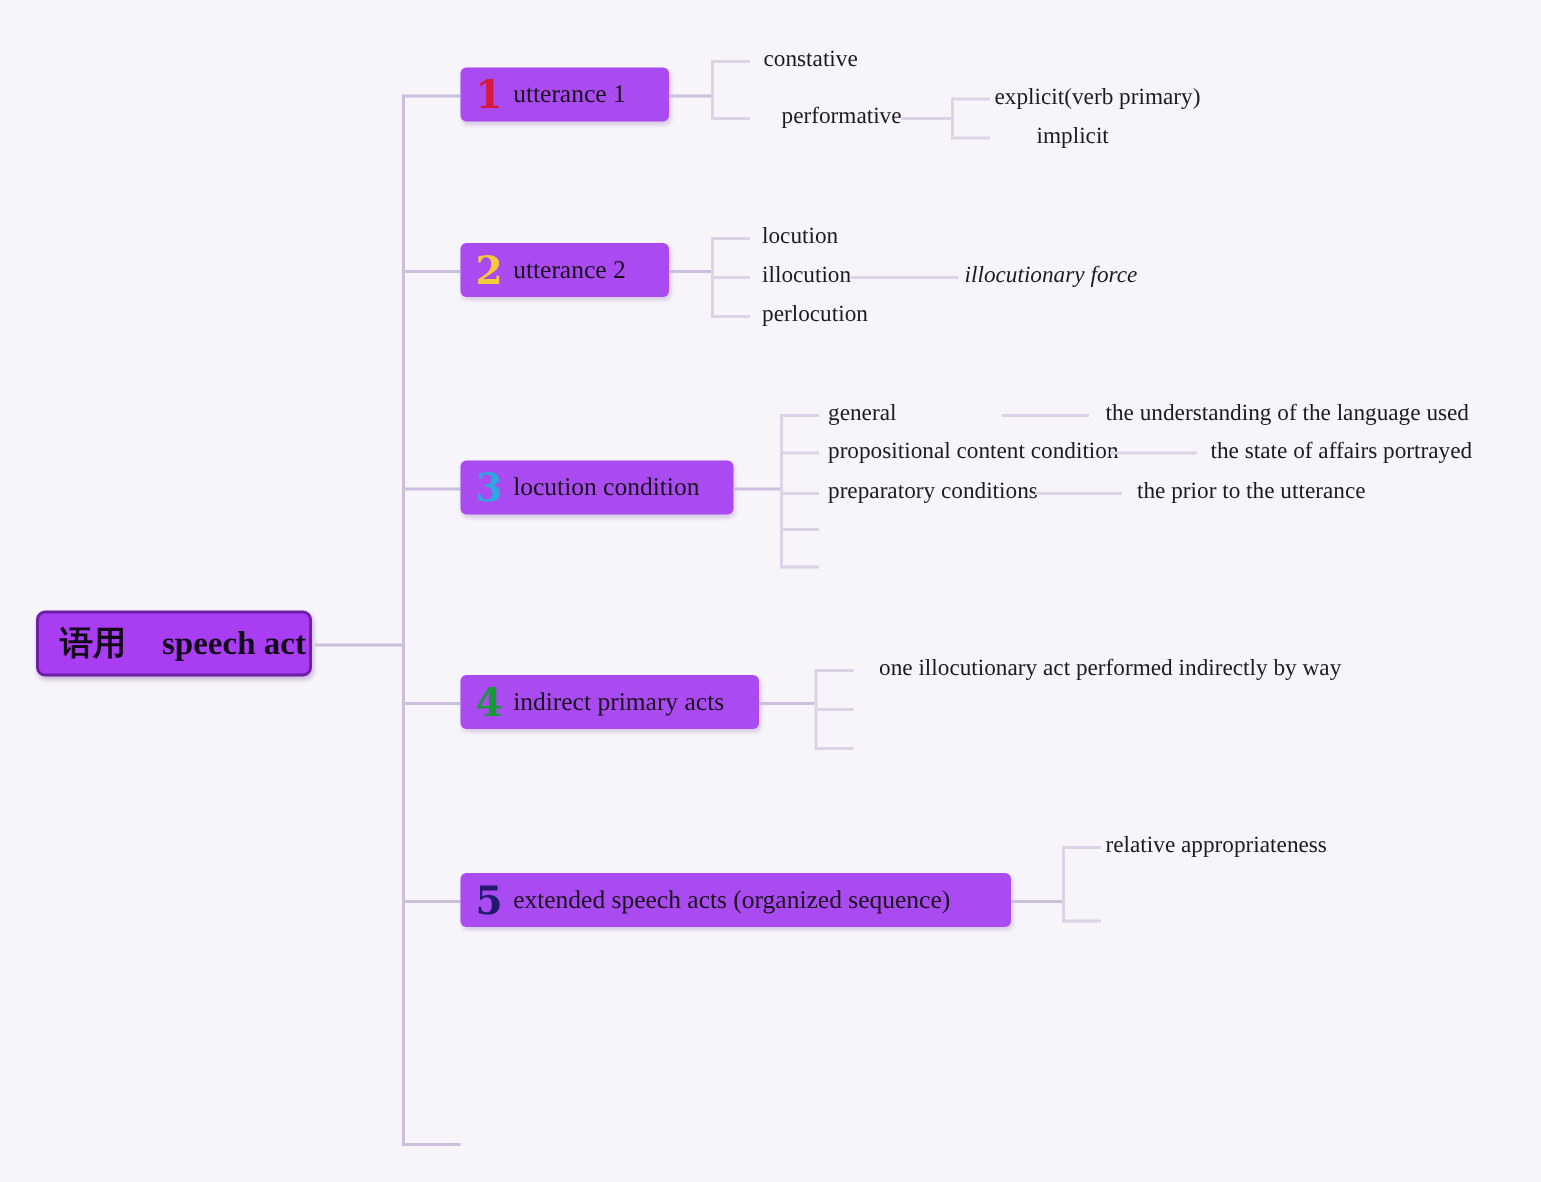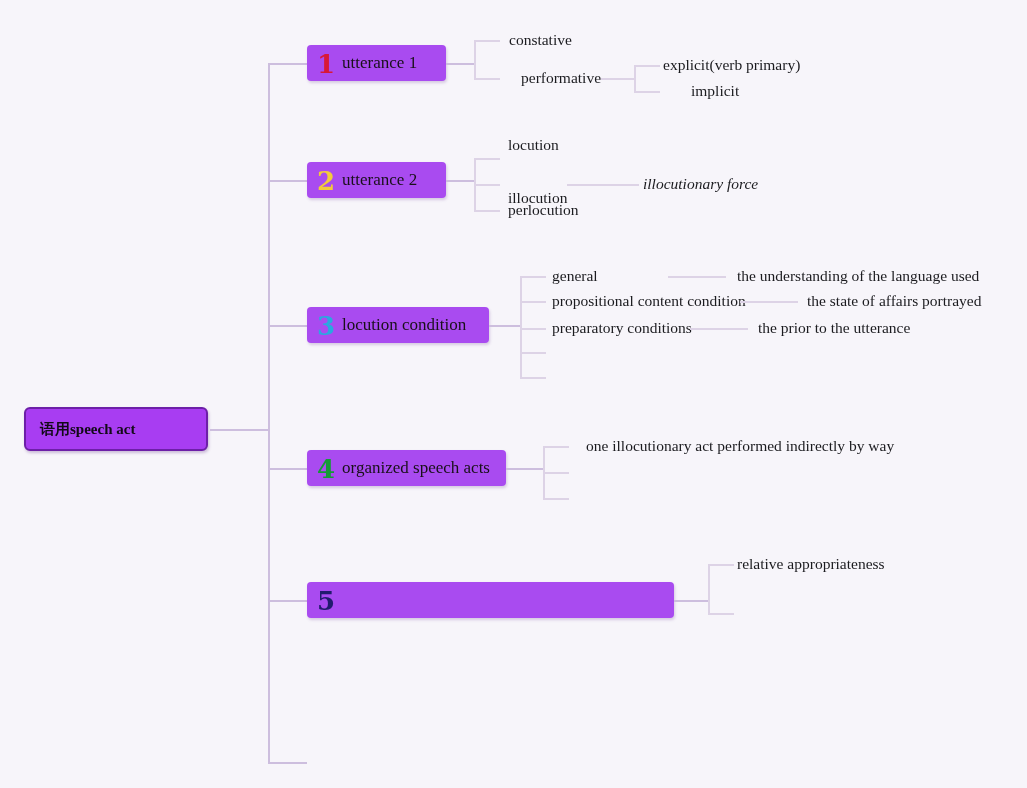--- a/index.html
+++ b/index.html
@@ -38,23 +38,24 @@
     align-items: center;
     white-space: nowrap;
   }
   .root {
     background: #a83df2;
     border: 2px solid #6d1fa8;
     border-radius: 6px;
     padding: 0 14px;
     height: 44px;
     font-weight: bold;
-    font-size: 15px;
+    font-size: 22px;
     color: #120a18;
     box-shadow: 1px 2px 3px rgba(90,40,130,0.28);
+    gap: 24px;
   }
   .root .cn { font-family: "DejaVu Sans", sans-serif; font-weight: bold; }
   .branch {
     background: #a94bf0;
     border-radius: 4px;
     height: 36px;
     padding: 0 12px 0 10px;
     font-size: 17px;
     color: #191019;
     box-shadow: 1px 2px 3px rgba(100,50,140,0.22);
@@ -98,54 +99,55 @@
     <div class="ln h soft" style="left: 474px; top: 78px; width: 26px;"></div>
     <div class="leaf" style="left: 509px; top: 70px; margin-left: 12px;">performative</div>
     <div class="ln h" style="left: 268px; top: 180px; width: 39px;"></div>
     <div class="node branch" style="left: 307px; top: 162px; width: 139px; background: rgb(169, 75, 240);">
       <span class="num" style="color: rgb(242, 203, 59);">2</span>
       <span>utterance 2</span>
     </div>
     <div class="ln h" style="left: 446px; top: 180px; width: 28px;"></div>
     <div class="ln v soft" style="left: 474px; top: 158px; height: 52px;"></div>
     <div class="ln h soft" style="left: 474px; top: 158px; width: 26px;"></div>
-    <div class="leaf" style="left: 508px; top: 137px;">locution</div>
+    <div class="leaf" style="left: 508px; top: 150px;">locution</div>
     <div class="ln h soft" style="left: 474px; top: 184px; width: 26px;"></div>
-    <div class="leaf" style="left: 508px; top: 176px; margin-top: 14px;">illocution</div>
+    <div class="leaf" style="left: 508px; top: 176px;">illocution</div>
     <div class="ln h soft" style="left: 474px; top: 210px; width: 26px;"></div>
     <div class="leaf" style="left: 508px; top: 202px;">perlocution</div>
     <div class="ln h" style="left: 268px; top: 325px; width: 39px;"></div>
     <div class="node branch" style="left: 307px; top: 307px; width: 182px; background: rgb(169, 75, 240);">
       <span class="num" style="color: rgb(42, 168, 224);">3</span>
       <span>locution condition</span>
     </div>
     <div class="ln h" style="left: 489px; top: 325px; width: 31px;"></div>
     <div class="ln v soft" style="left: 520px; top: 276px; height: 101px;"></div>
     <div class="ln h soft" style="left: 520px; top: 276px; width: 26px;"></div>
     <div class="leaf" style="left: 552px; top: 268px;">general</div>
     <div class="ln h soft" style="left: 520px; top: 301px; width: 26px;"></div>
     <div class="leaf" style="left: 552px; top: 293px;">propositional content condition</div>
     <div class="ln h soft" style="left: 520px; top: 328px; width: 26px;"></div>
     <div class="leaf" style="left: 552px; top: 320px;">preparatory conditions</div>
     <div class="ln h soft" style="left: 520px; top: 352px; width: 26px;"></div>
     <div class="ln h soft" style="left: 520px; top: 377px; width: 26px;"></div>
     <div class="ln h" style="left: 268px; top: 468px; width: 39px;"></div>
     <div class="node branch" style="left: 307px; top: 450px; width: 199px; background: rgb(169, 75, 240);">
       <span class="num" style="color: rgb(21, 155, 54);">4</span>
-      <span>organized speech acts</span>
+      <span>indirect primary acts</span>
     </div>
     <div class="ln h" style="left: 506px; top: 468px; width: 37px;"></div>
     <div class="ln v soft" style="left: 543px; top: 446px; height: 52px;"></div>
     <div class="ln h soft" style="left: 543px; top: 446px; width: 26px;"></div>
     <div class="leaf" style="left: 570px; top: 438px; margin-left: 16px;">one illocutionary act performed indirectly by way</div>
     <div class="ln h soft" style="left: 543px; top: 472px; width: 26px;"></div>
     <div class="ln h soft" style="left: 543px; top: 498px; width: 26px;"></div>
     <div class="ln h" style="left: 268px; top: 600px; width: 39px;"></div>
     <div class="node branch" style="left: 307px; top: 582px; width: 367px; background: rgb(169, 75, 240);">
       <span class="num" style="color: rgb(33, 27, 110);">5</span>
+      <span>extended speech acts (organized sequence)</span>
     </div>
     <div class="ln h" style="left: 674px; top: 600px; width: 34px;"></div>
     <div class="ln v soft" style="left: 708px; top: 564px; height: 49px;"></div>
     <div class="ln h soft" style="left: 708px; top: 564px; width: 26px;"></div>
     <div class="leaf" style="left: 737px; top: 556px;">relative appropriateness</div>
     <div class="ln h soft" style="left: 708px; top: 613px; width: 26px;"></div>
     <div class="ln h" style="left: 268px; top: 762px; width: 39px;"></div>
     <div class="ln h soft" style="left: 601px; top: 78px; width: 33px;"></div>
     <div class="ln v soft" style="left: 634px; top: 65px; height: 26px;"></div>
     <div class="ln h soft" style="left: 634px; top: 65px; width: 26px;"></div>

